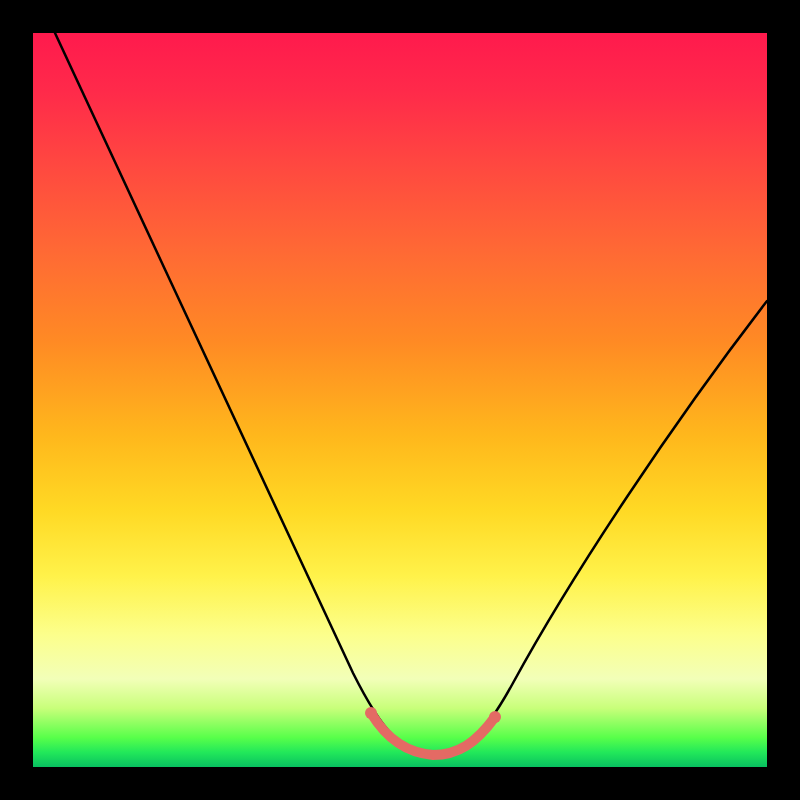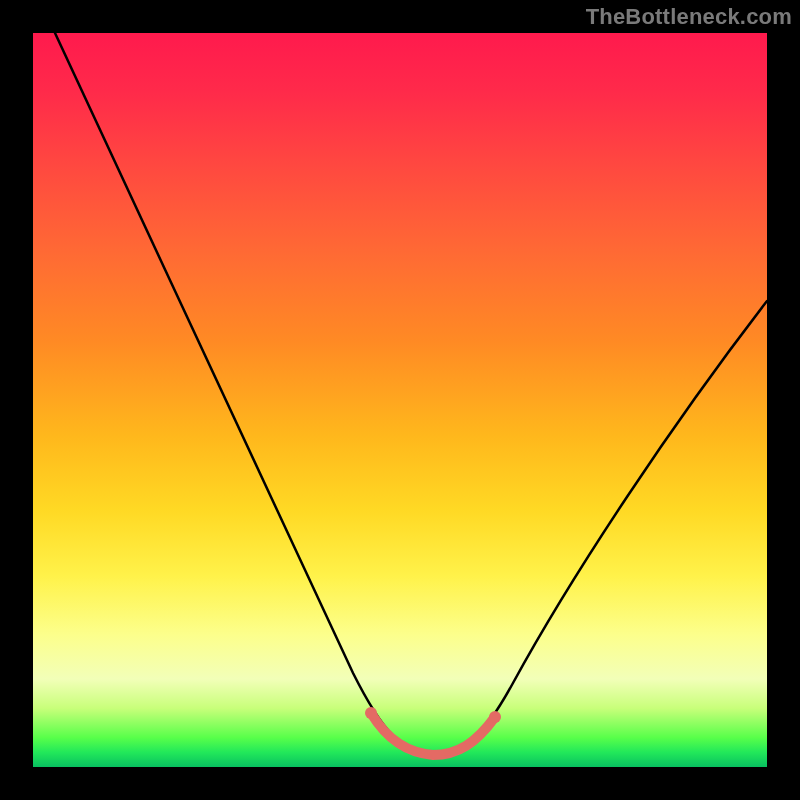--- a/index.html
+++ b/index.html
@@ -75,14 +75,13 @@
                C 540 540, 640 390, 734 268" fill="none" stroke="#000" stroke-width="2.5" stroke-linecap="round"></path>
 
       <path d="M 338 680
                C 355 708, 375 720, 400 722
                C 425 722, 443 710, 462 684" fill="none" stroke="#e46a64" stroke-width="10" stroke-linecap="round"></path>
 
       <circle cx="338" cy="680" r="6" fill="#e46a64"></circle>
       <circle cx="462" cy="684" r="6" fill="#e46a64"></circle>
     </svg>
   </div>
-  <div class="watermark">TheBottleneck.com</div>
 </div>
 
 </body></html>

